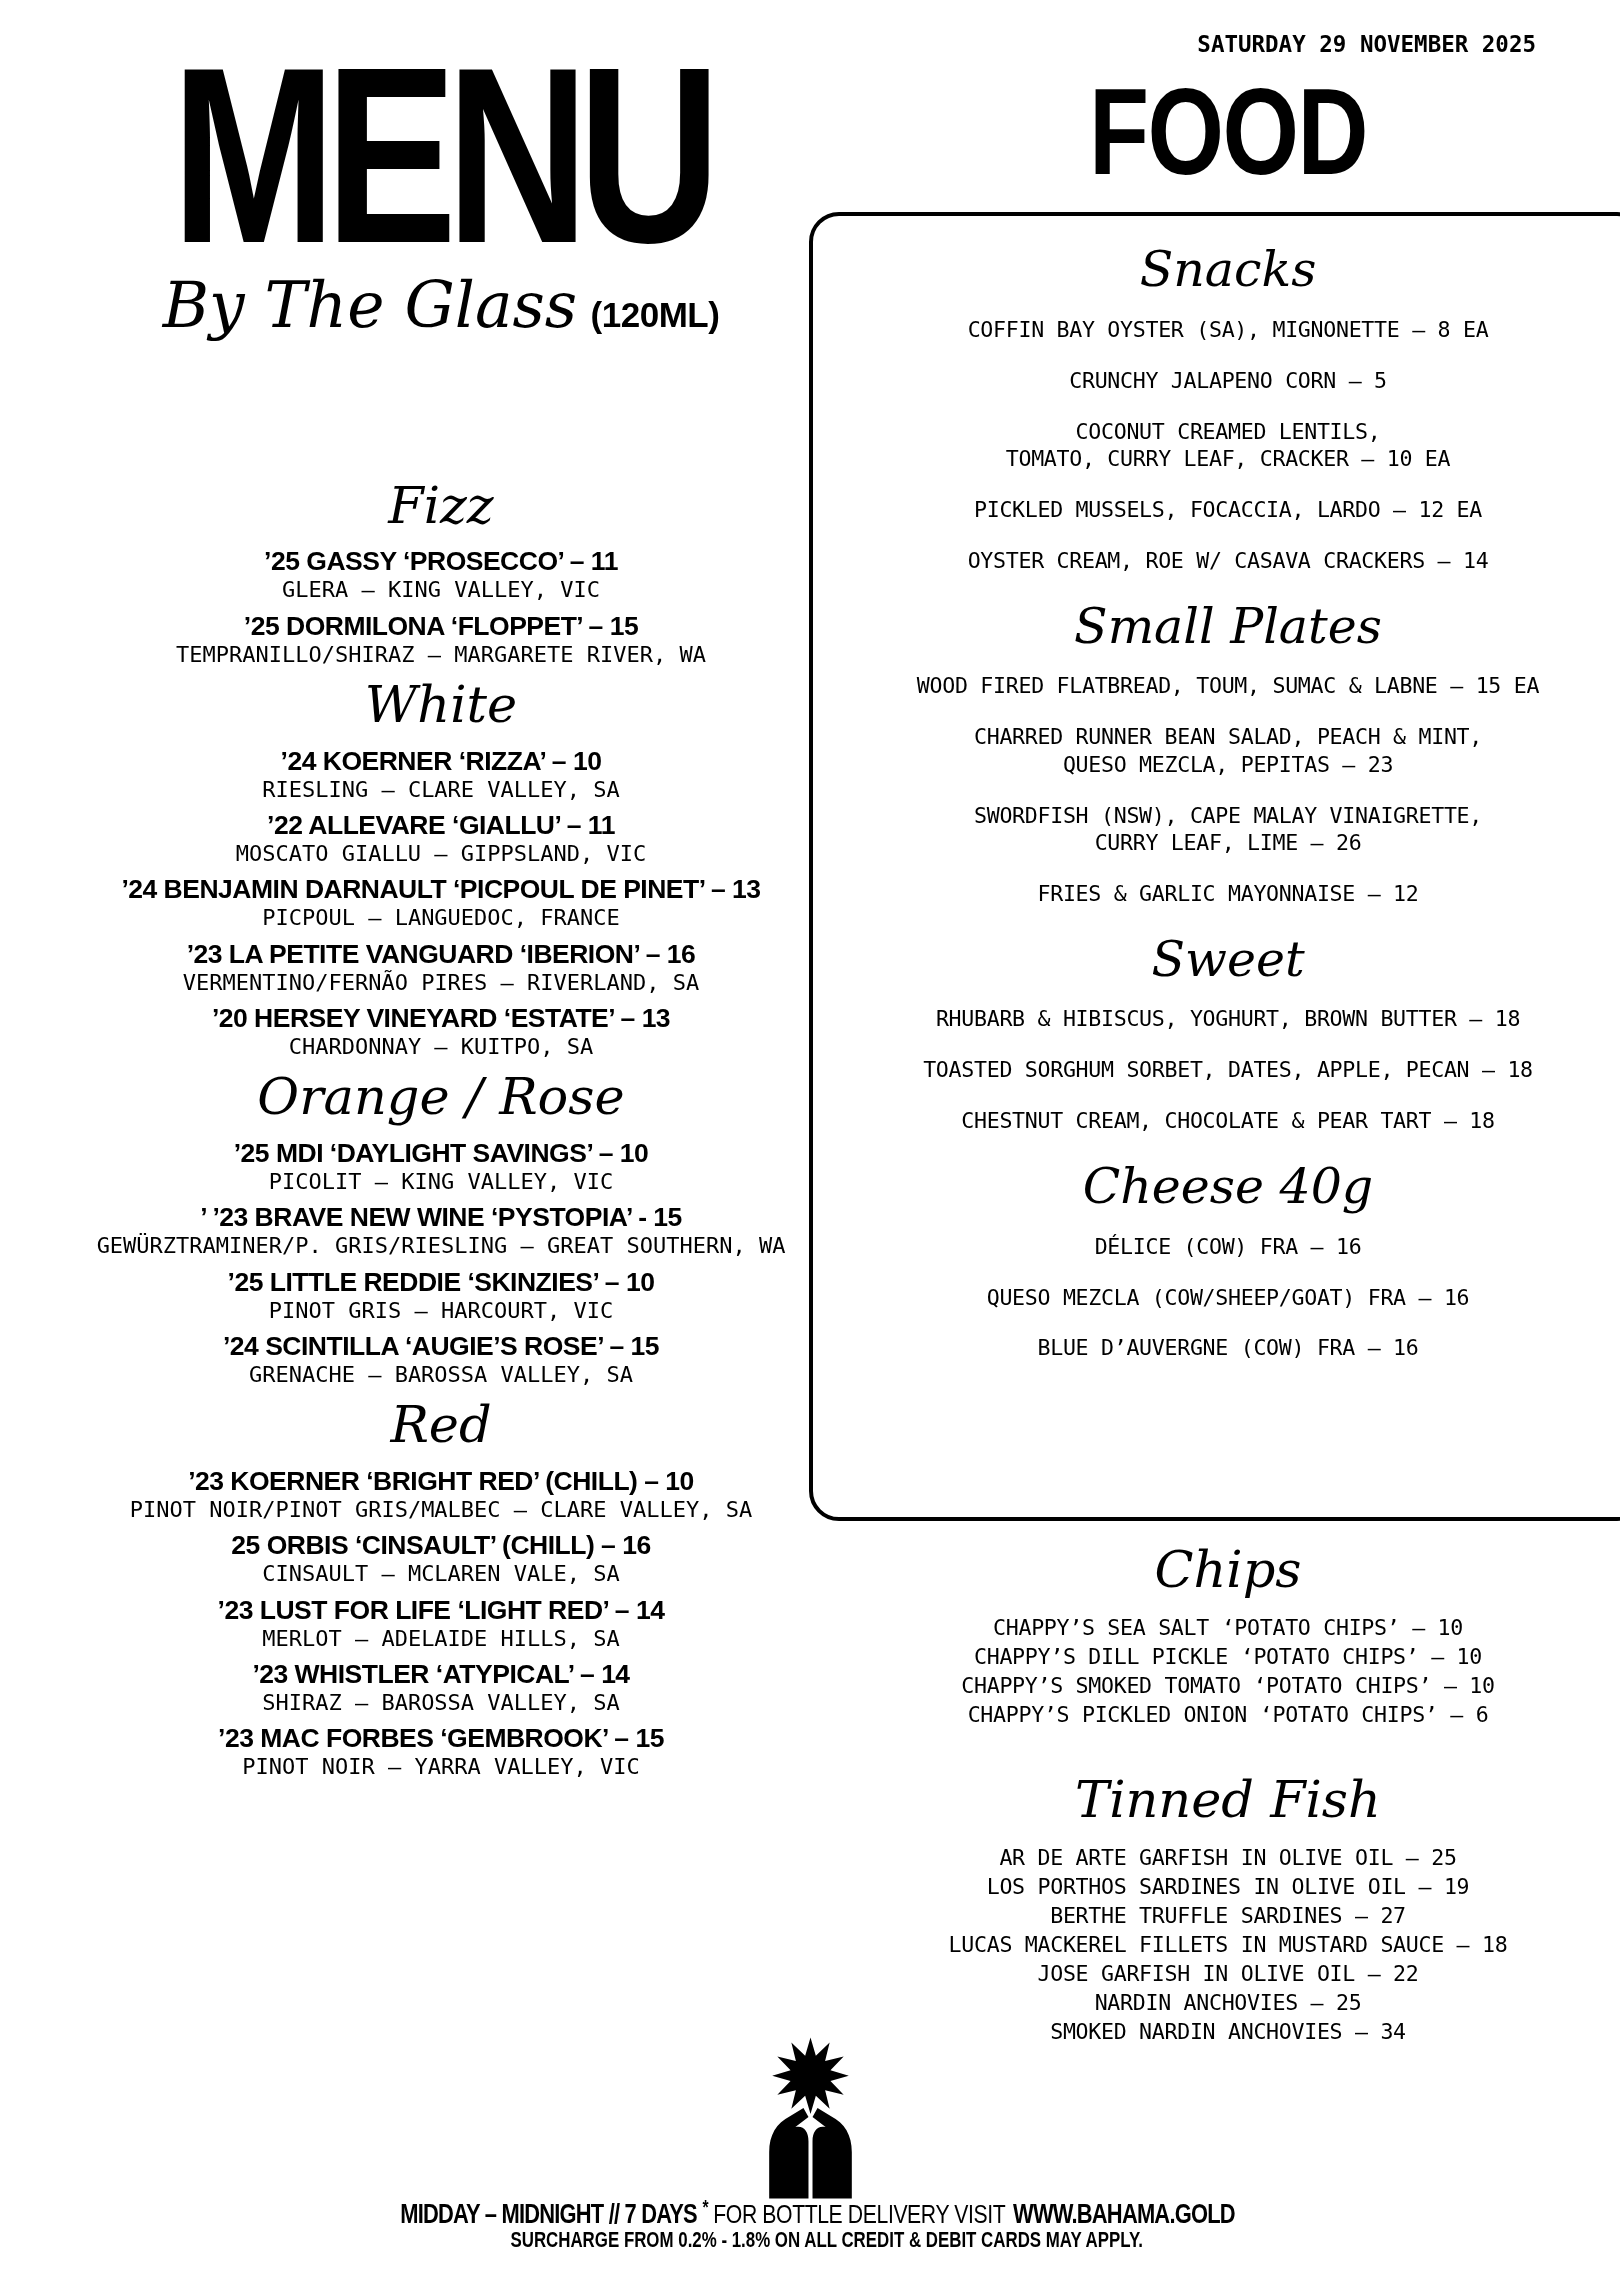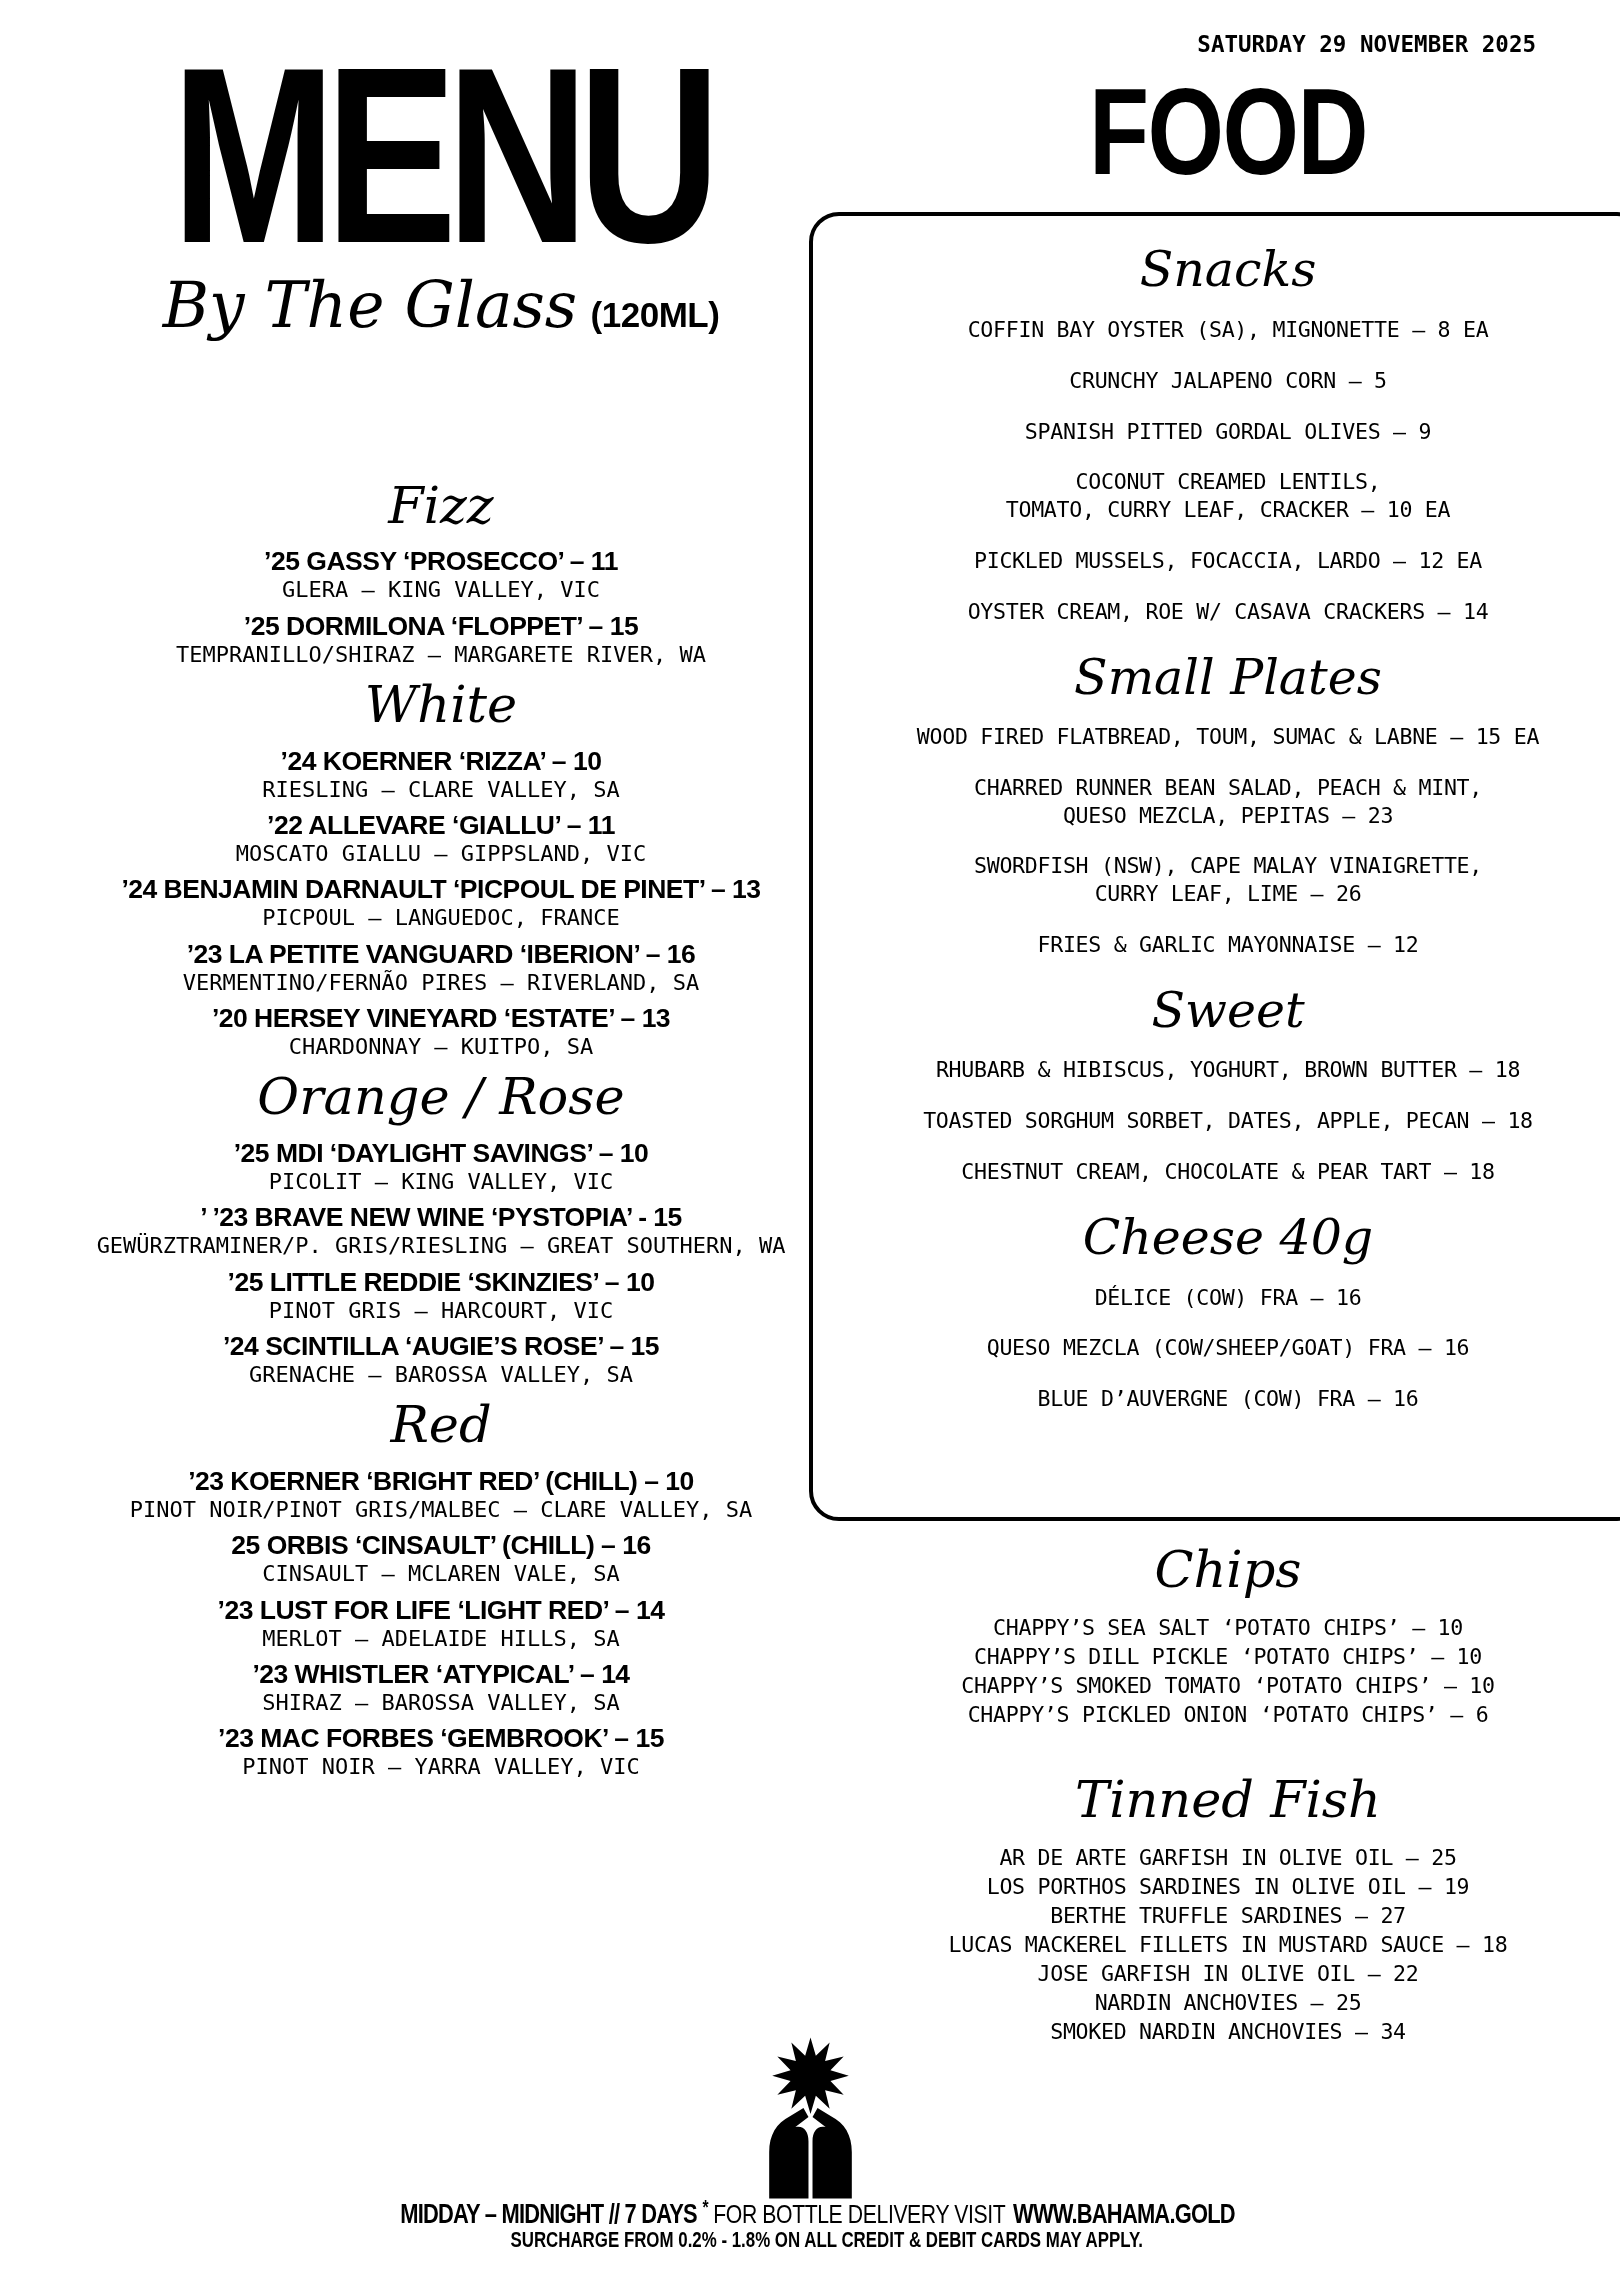--- a/index.html
+++ b/index.html
@@ -193,26 +193,20 @@
                     </div>
                 </div>
 
                 <div class="food-item mono">
                   <div>
 
                       <div class="food-line">CRUNCHY JALAPENO CORN — 5</div>
                     </div>
                 </div>
 
-                <div class="food-item mono">
-                  <div>
-
-                      <div class="food-line">SPANISH PITTED GORDAL OLIVES — 9</div>
-                    </div>
-                </div>
 
                 <div class="food-item mono">
                   <div>
 
                       <div class="food-line">COCONUT CREAMED LENTILS,</div>
 
                       <div class="food-line">TOMATO, CURRY LEAF, CRACKER — 10 EA</div>
                     </div>
                 </div>
 

